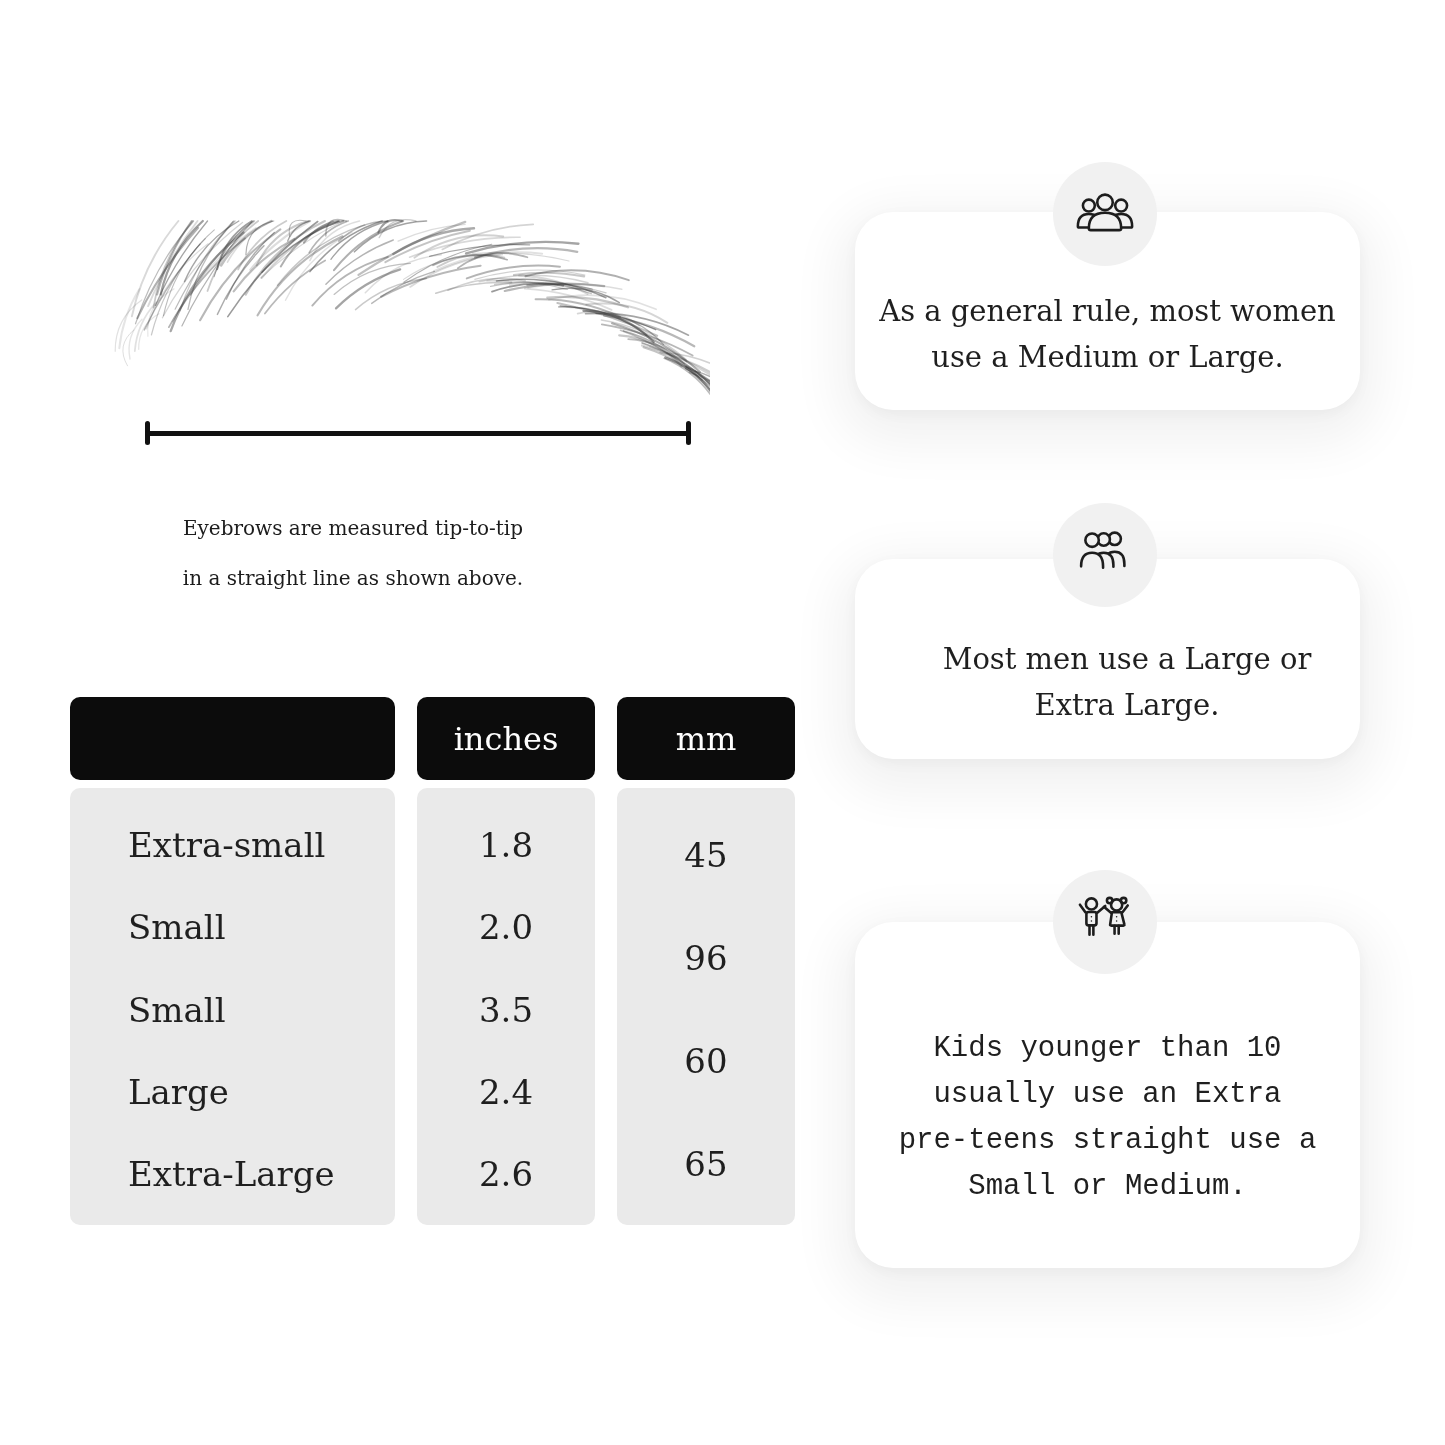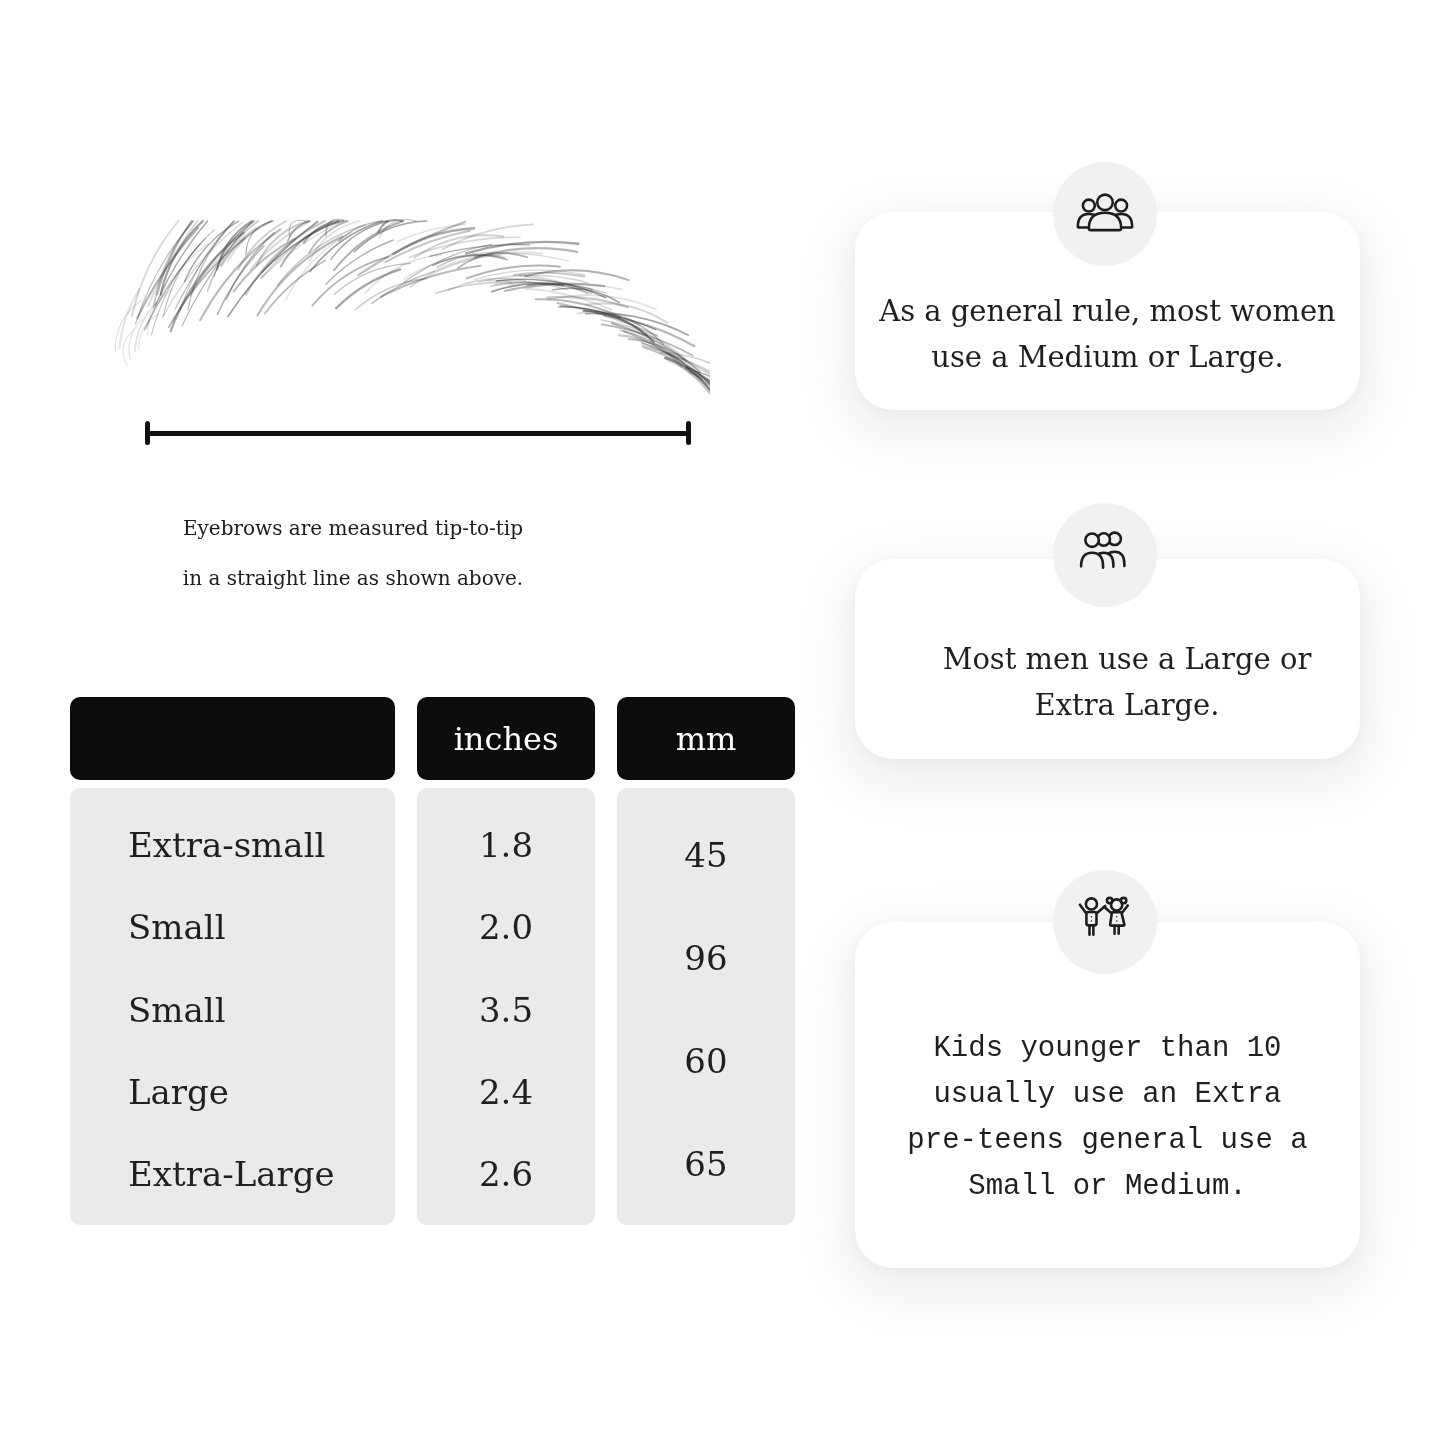--- a/index.html
+++ b/index.html
@@ -289,18 +289,18 @@
   <div class="abs card card-men">
     <div class="card-text">
       <div>Most men use a Large or</div>
       <div>Extra Large.</div>
     </div>
   </div>
   <div class="abs card card-kids">
     <div class="card-text">
       <div>Kids younger than 10</div>
       <div>usually use an Extra</div>
-      <div>pre-teens general use a</div>
+      <div>pre-teens straight use a</div>
       <div>Small or Medium.</div>
     </div>
   </div>
 
 </div>
 
 </body></html>

